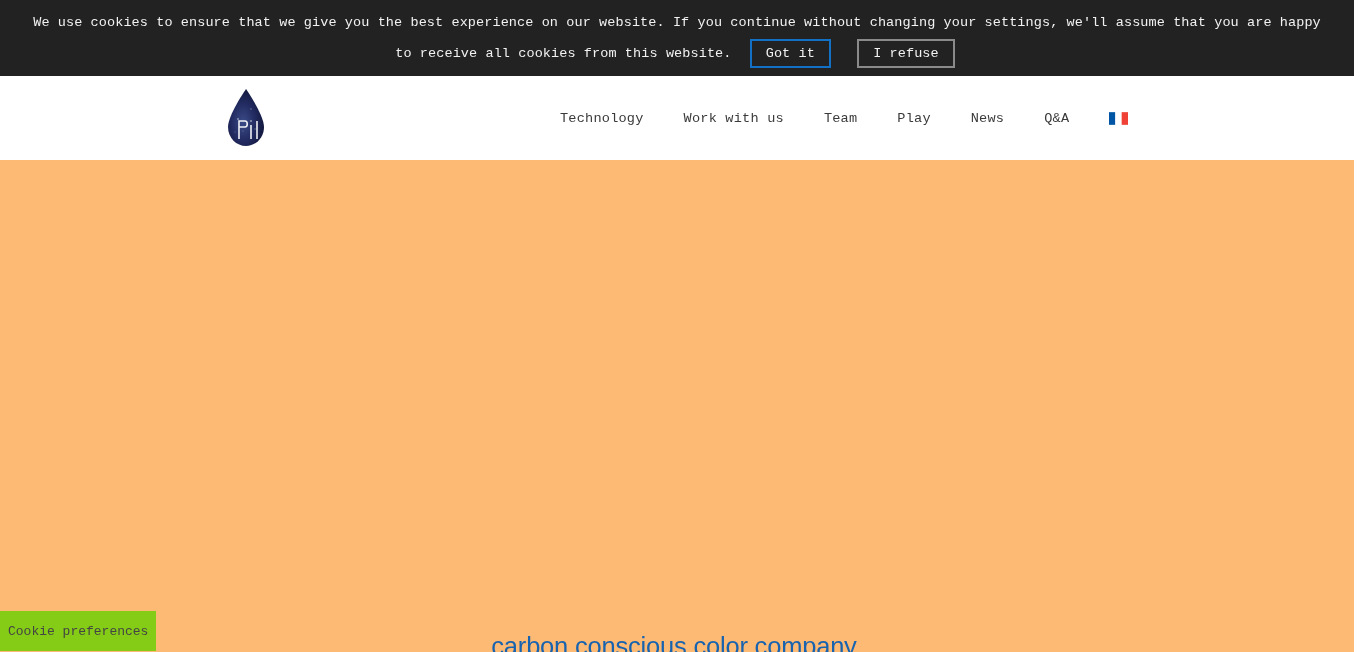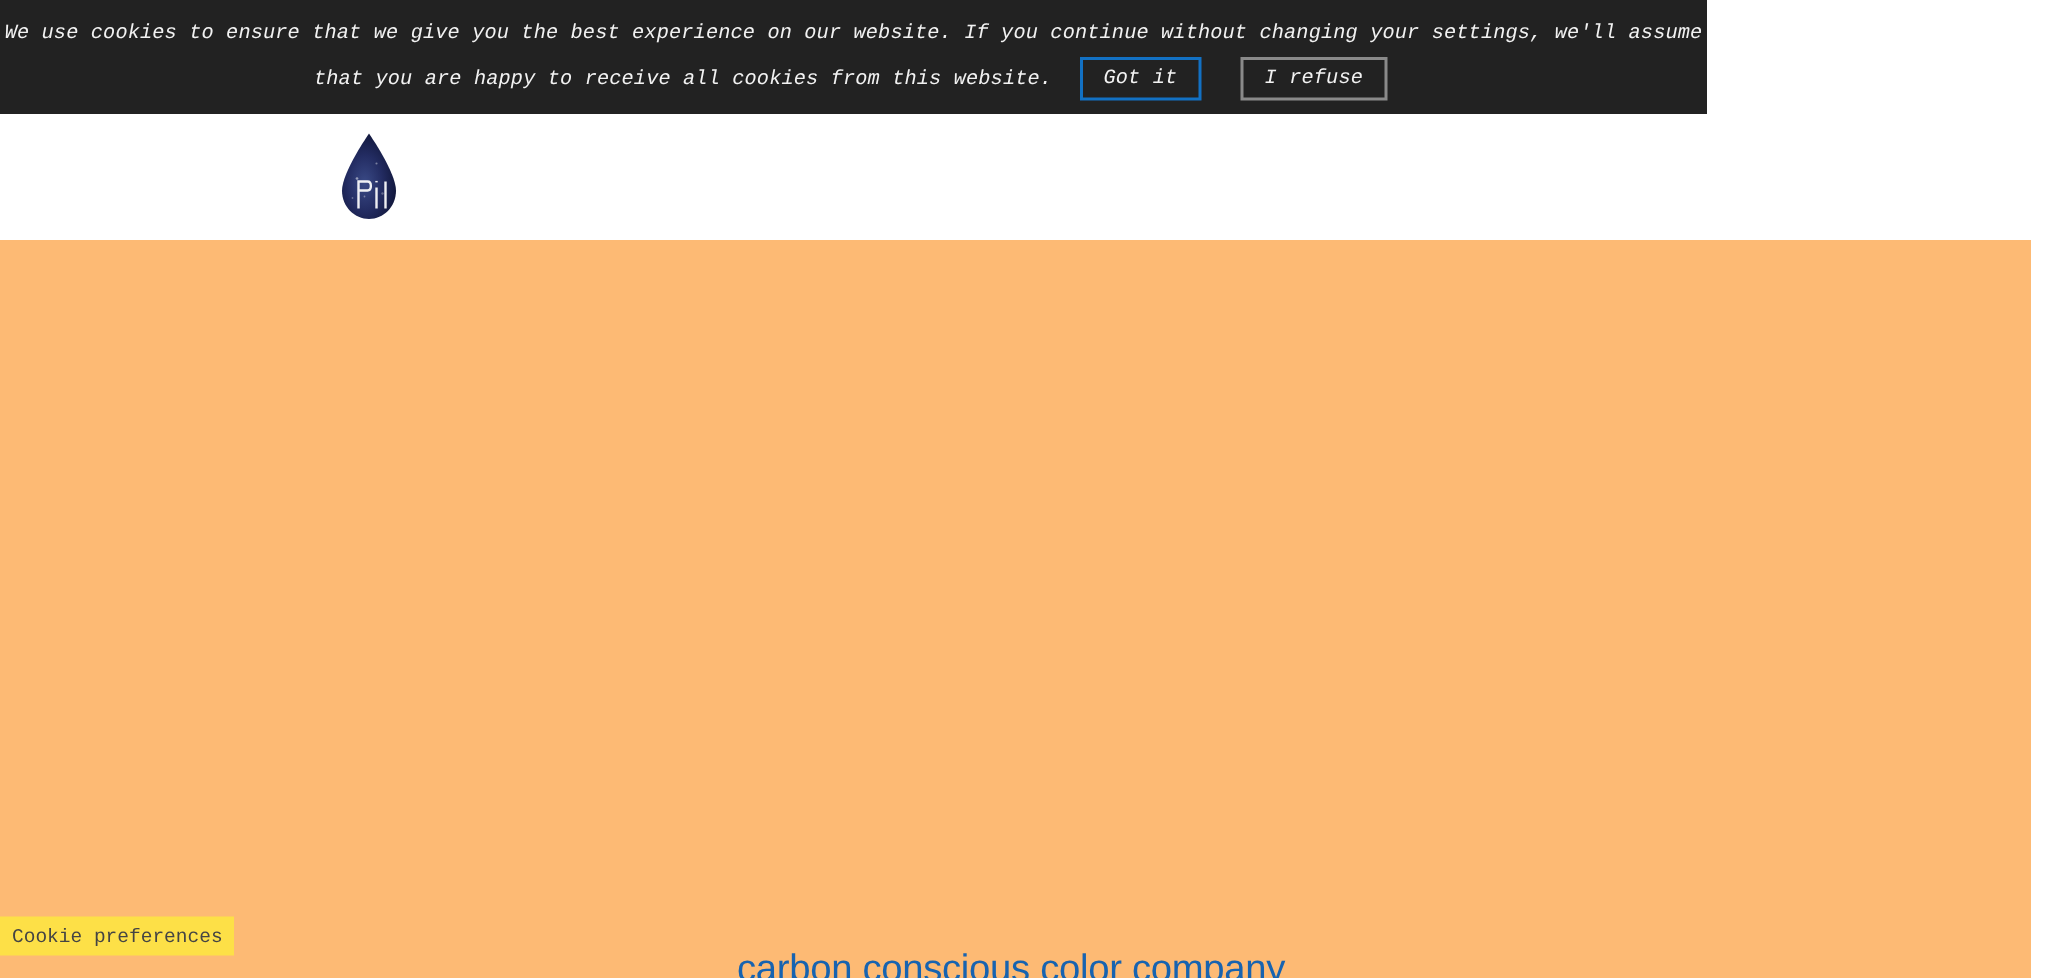--- a/index.html
+++ b/index.html
@@ -13,28 +13,27 @@
     overflow: hidden;
     position: relative;
     font-family: "Liberation Mono", "DejaVu Sans Mono", monospace;
   }
 
   
   #cookie-banner {
     position: absolute;
     left: 0;
     top: 0;
-    width: 1138px;
+    width: 1354px;
     height: 76px;
     background: #222222;
     box-sizing: border-box;
     display: flex;
     align-items: center;
     justify-content: center;
-    font-style: italic;
   }
   #cookie-banner-inner {
     width: 1290px;
     text-align: center;
     font-size: 13.5px;
     line-height: 31px;
     color: #f2f2f2;
     letter-spacing: 0.1px;
   }
   .cookie-text {
@@ -132,23 +131,23 @@
     color: #1763b0;
     letter-spacing: -0.2px;
     white-space: nowrap;
   }
 
   
   #cookie-preferences-tab {
     position: absolute;
     left: 0;
     top: 611px;
-    height: 26px;
+    height: 40px;
     padding: 0 8px;
-    background: #fde047;
+    background: #84cc16;
     color: #444444;
     font-family: "Liberation Mono", "DejaVu Sans Mono", monospace;
     font-size: 13px;
     display: flex;
     align-items: center;
     cursor: pointer;
     box-sizing: border-box;
   }
 
   
@@ -191,20 +190,35 @@
       <circle cx="9" cy="45" r="0.6" fill="#ffffff" opacity="0.3"></circle>
       <g fill="none" stroke="#ffffff" stroke-width="1.6" opacity="0.92">
         <path d="M13 52 L13 34 L19 34 C22 34 22 40 19 40 L13 40"></path>
         <path d="M25 52 L25 38"></path>
         <path d="M25 33.6 L25 34.6"></path>
         <path d="M31 52 L31 34"></path>
       </g>
     </svg>
   </a>
 
+  <nav id="main-nav">
+    <a class="nav-item">Technology</a>
+    <a class="nav-item">Work with us</a>
+    <a class="nav-item">Team</a>
+    <a class="nav-item">Play</a>
+    <a class="nav-item">News</a>
+    <a class="nav-item">Q&amp;A</a>
+    <a id="lang-switcher">
+      <svg class="flag-fr" viewBox="0 0 3 2">
+        <rect x="0" y="0" width="1" height="2" fill="#0055a4"></rect>
+        <rect x="1" y="0" width="1" height="2" fill="#ffffff"></rect>
+        <rect x="2" y="0" width="1" height="2" fill="#ef4135"></rect>
+      </svg>
+    </a>
+  </nav>
 
 </header>
 
 <main id="main-content">
   <h1 id="hero-headline">carbon conscious color company</h1>
 </main>
 
 <div id="cookie-preferences-tab">Cookie preferences</div>
 
 <div id="scrollbar-gutter"></div>

